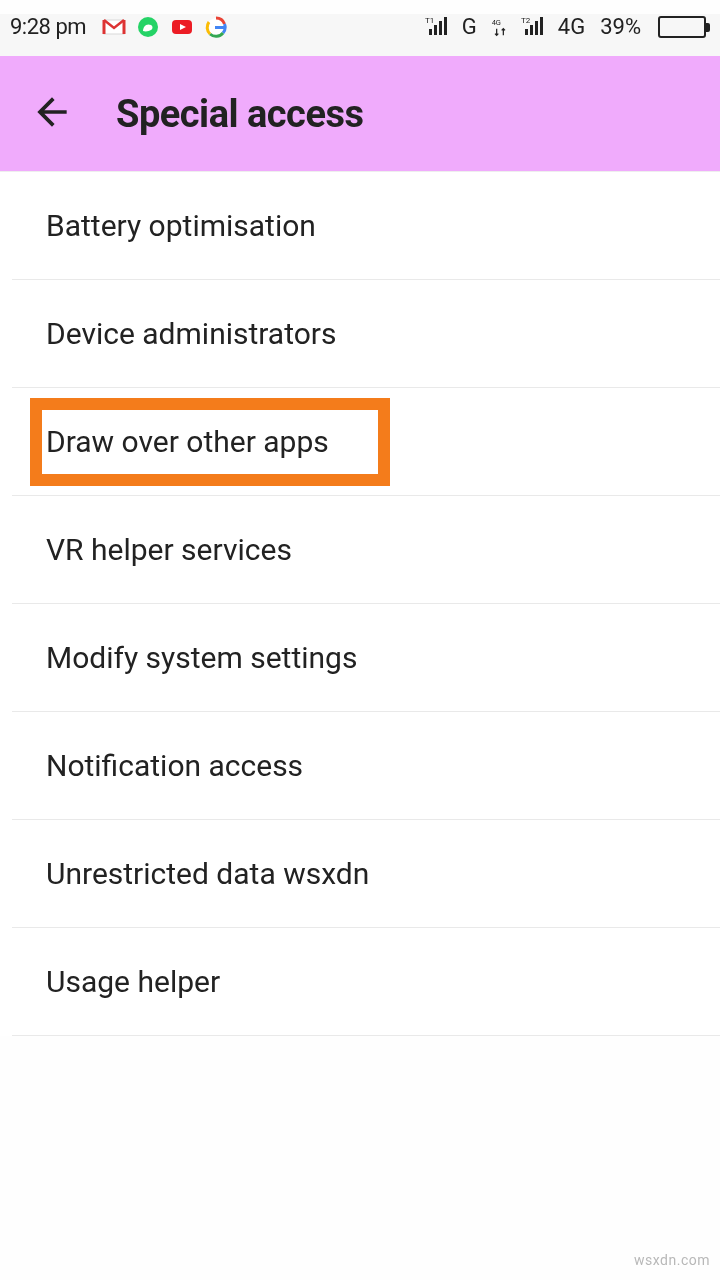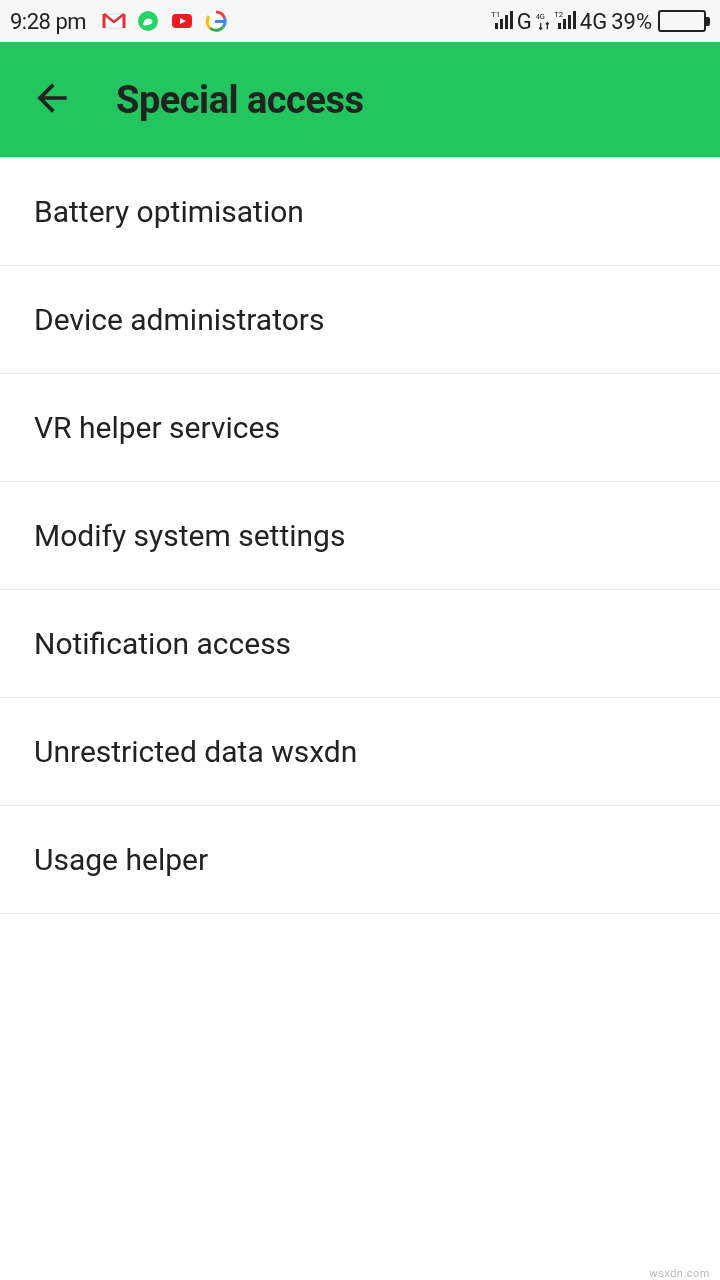--- a/index.html
+++ b/index.html
@@ -9,67 +9,69 @@
       width: 720px;
       height: 1280px;
       overflow: hidden;
       position: relative;
       color: #222;
     }
     .status-bar {
       height: 42px;
       background: #f7f7f7;
       display: flex;
-      align-items: center;
+      align-items: flex-start;
       justify-content: space-between;
       padding: 0 14px 0 10px;
       font-size: 22px;
       color: #333;
+      margin-top: 14px;
     }
     .status-left {
       display: flex;
       align-items: center;
       gap: 10px;
     }
     .status-time { font-weight: 400; color:#222; letter-spacing: -0.5px;}
     .status-icons-left { display: flex; align-items: center; gap: 10px; margin-left: 6px; }
     .ic { width: 24px; height: 24px; display:inline-flex; align-items:center; justify-content:center; }
     .ic svg { width: 24px; height: 24px; }
-    .status-right { display: flex; align-items: center; gap: 0; font-size: 22px;}
+    .status-right { display: flex; align-items: center; gap: 11px; font-size: 22px;}
     .sr-text { font-weight: 400; color:#222; margin: 0 2px; }
     .battery {
       width: 48px; height: 22px; border: 2.5px solid #222; border-radius: 3px;
       position: relative; margin-left: 4px;
     }
     .battery::after {
       content:""; position:absolute; right:-6px; top:5px; width:4px; height:9px; background:#222;
       border-radius: 0 2px 2px 0;
     }
     .battery-fill { height:100%; background:#222; width:39%; }
     .app-header {
       height: 116px;
-      background: #22c55e;
+      background: #f0abfc;
       display: flex;
       align-items: center;
       padding: 0 16px;
       border-bottom: 1px solid #eee;
     }
     .back-btn {
       width: 72px; height: 72px; display:flex; align-items:center; justify-content:center;
       cursor: pointer;
       margin-right: 28px;
     }
     .header-title {
       font-size: 38px;
       font-weight: 700;
       color: #222;
       letter-spacing: -0.5px;
     }
     .list {
       background: #fff;
+      padding-left: 12px;
     }
     .list-item {
       height: 108px;
       display: flex;
       align-items: center;
       padding: 0 34px;
       border-bottom: 1px solid #e9e9e9;
       font-size: 30px;
       color: #222;
       cursor: pointer;
@@ -86,23 +88,23 @@
       height: 88px;
       border: 12px solid #f47c1b;
       box-sizing: border-box;
       pointer-events: none;
     }
     .highlighted .item-label{
        position:relative; z-index:1;
     }
     .watermark {
       position: absolute;
-      bottom: 0;
+      bottom: 12px;
       right: 10px;
-      font-size: 11px;
+      font-size: 14px;
       color: #b8b8b8;
       letter-spacing: 0.5px;
     }
   </style>
 </head>
 <body>
 
 <div class="status-bar">
   <div class="status-left">
     <span class="status-time">9:28 pm</span>
@@ -176,20 +178,24 @@
   <div class="header-title">Special access</div>
 </div>
 
 <div class="list" id="settings-list">
     <div class="list-item">
       <span class="item-label">Battery optimisation</span>
     </div>
     <div class="list-item">
       <span class="item-label">Device administrators</span>
     </div>
+    <div class="list-item highlighted">
+      <span class="item-label">Draw over other apps</span>
+      <div class="highlight-box"></div>
+    </div>
     <div class="list-item">
       <span class="item-label">VR helper services</span>
     </div>
     <div class="list-item">
       <span class="item-label">Modify system settings</span>
     </div>
     <div class="list-item">
       <span class="item-label">Notification access</span>
     </div>
     <div class="list-item">

